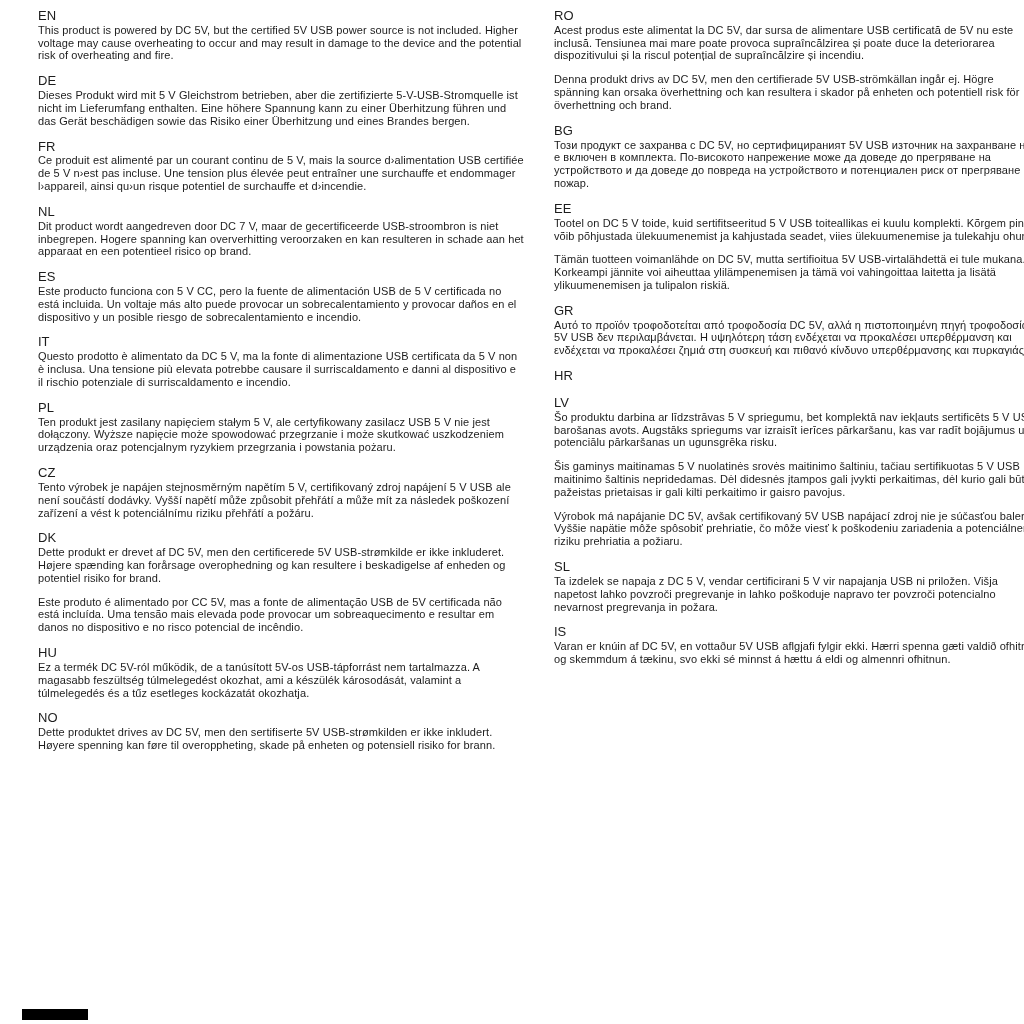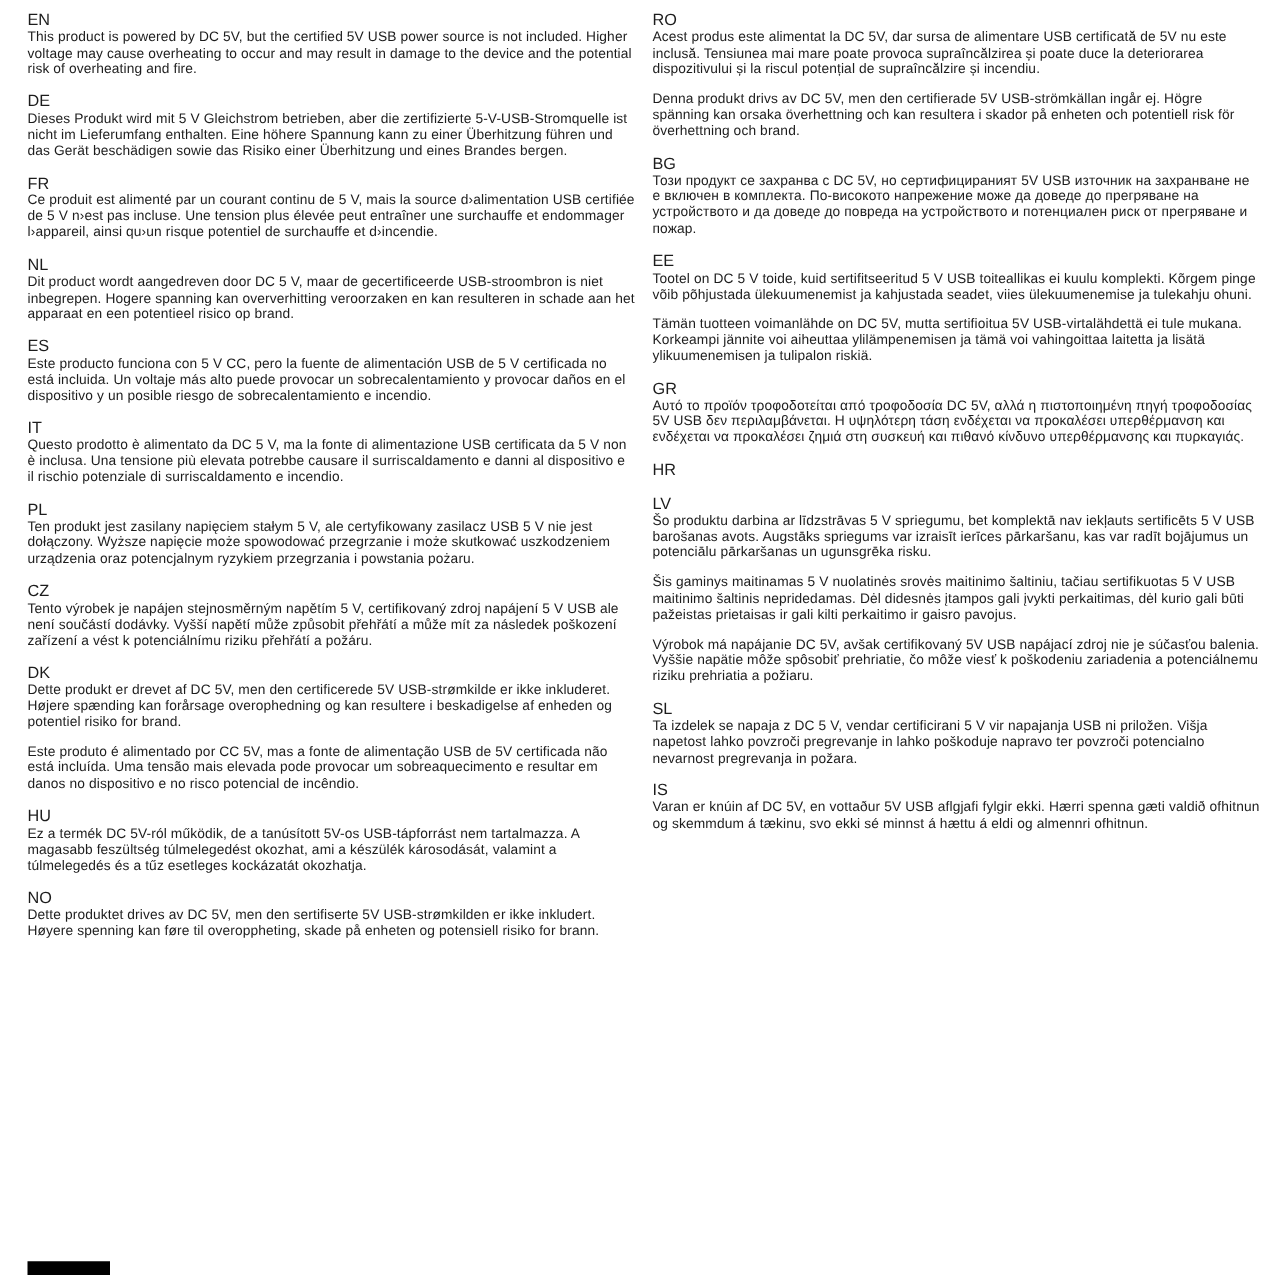--- a/index.html
+++ b/index.html
@@ -17,20 +17,21 @@
   }
   .page {
     display: flex;
     gap: 14px;
     padding: 8px 14px 0 22px;
     box-sizing: border-box;
   }
   .column {
     flex: 0 0 486px;
     width: 486px;
+    margin-left: 16px;
   }
   .section {
     margin-bottom: 11px;
   }
   .lang-code {
     font-size: 13px;
     line-height: 1.22;
     font-weight: 400;
   }
   .lang-text {
@@ -60,21 +61,21 @@
       <div class="section">
         <div class="lang-code">DE</div>
         <div class="lang-text">Dieses Produkt wird mit 5 V Gleichstrom betrieben, aber die zertifizierte 5-V-USB-Stromquelle ist nicht im Lieferumfang enthalten. Eine höhere Spannung kann zu einer Überhitzung führen und das Gerät beschädigen sowie das Risiko einer Überhitzung und eines Brandes bergen.</div>
       </div>
       <div class="section">
         <div class="lang-code">FR</div>
         <div class="lang-text">Ce produit est alimenté par un courant continu de 5 V, mais la source d›alimentation USB certifiée de 5 V n›est pas incluse. Une tension plus élevée peut entraîner une surchauffe et endommager l›appareil, ainsi qu›un risque potentiel de surchauffe et d›incendie.</div>
       </div>
       <div class="section">
         <div class="lang-code">NL</div>
-        <div class="lang-text">Dit product wordt aangedreven door DC 5 V, maar de gecertificeerde USB-stroombron is niet inbegrepen. Hogere spanning kan oververhitting veroorzaken en kan resulteren in schade aan het apparaat en een potentieel risico op brand.</div>
+        <div class="lang-text">Dit product wordt aangedreven door DC 7 V, maar de gecertificeerde USB-stroombron is niet inbegrepen. Hogere spanning kan oververhitting veroorzaken en kan resulteren in schade aan het apparaat en een potentieel risico op brand.</div>
       </div>
       <div class="section">
         <div class="lang-code">ES</div>
         <div class="lang-text">Este producto funciona con 5 V CC, pero la fuente de alimentación USB de 5 V certificada no está incluida. Un voltaje más alto puede provocar un sobrecalentamiento y provocar daños en el dispositivo y un posible riesgo de sobrecalentamiento e incendio.</div>
       </div>
       <div class="section">
         <div class="lang-code">IT</div>
         <div class="lang-text">Questo prodotto è alimentato da DC 5 V, ma la fonte di alimentazione USB certificata da 5 V non è inclusa. Una tensione più elevata potrebbe causare il surriscaldamento e danni al dispositivo e il rischio potenziale di surriscaldamento e incendio.</div>
       </div>
       <div class="section">

